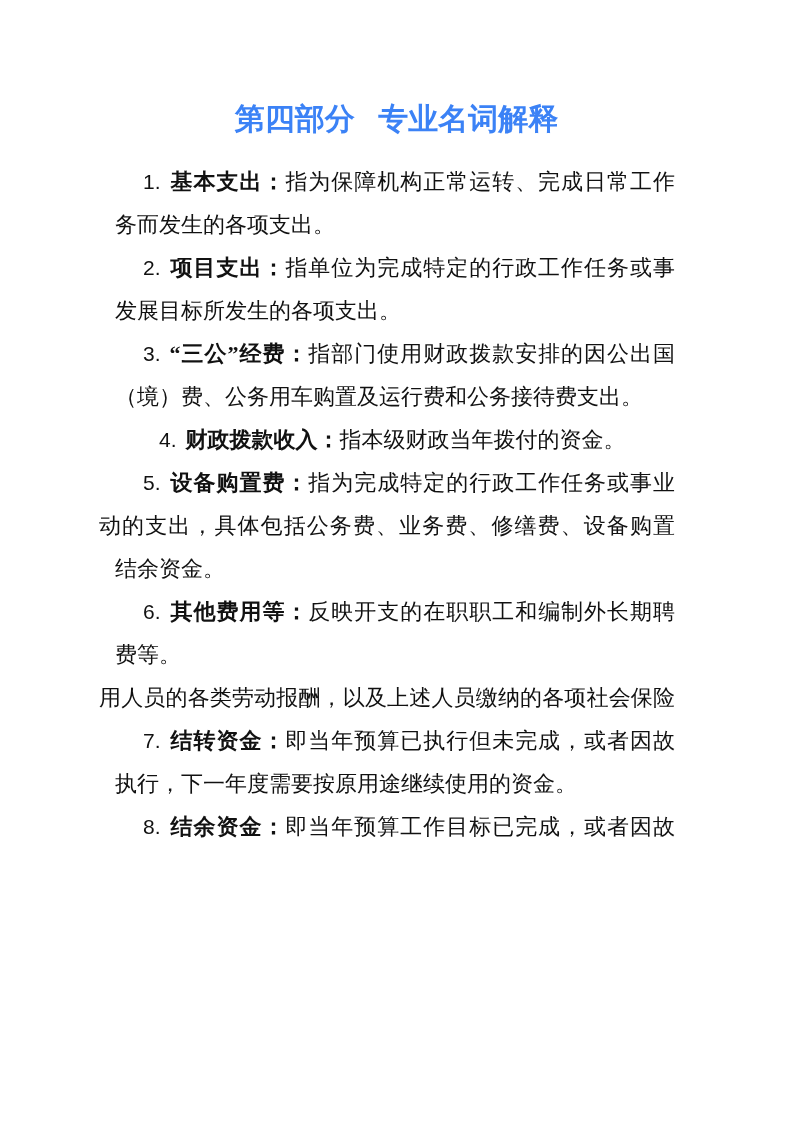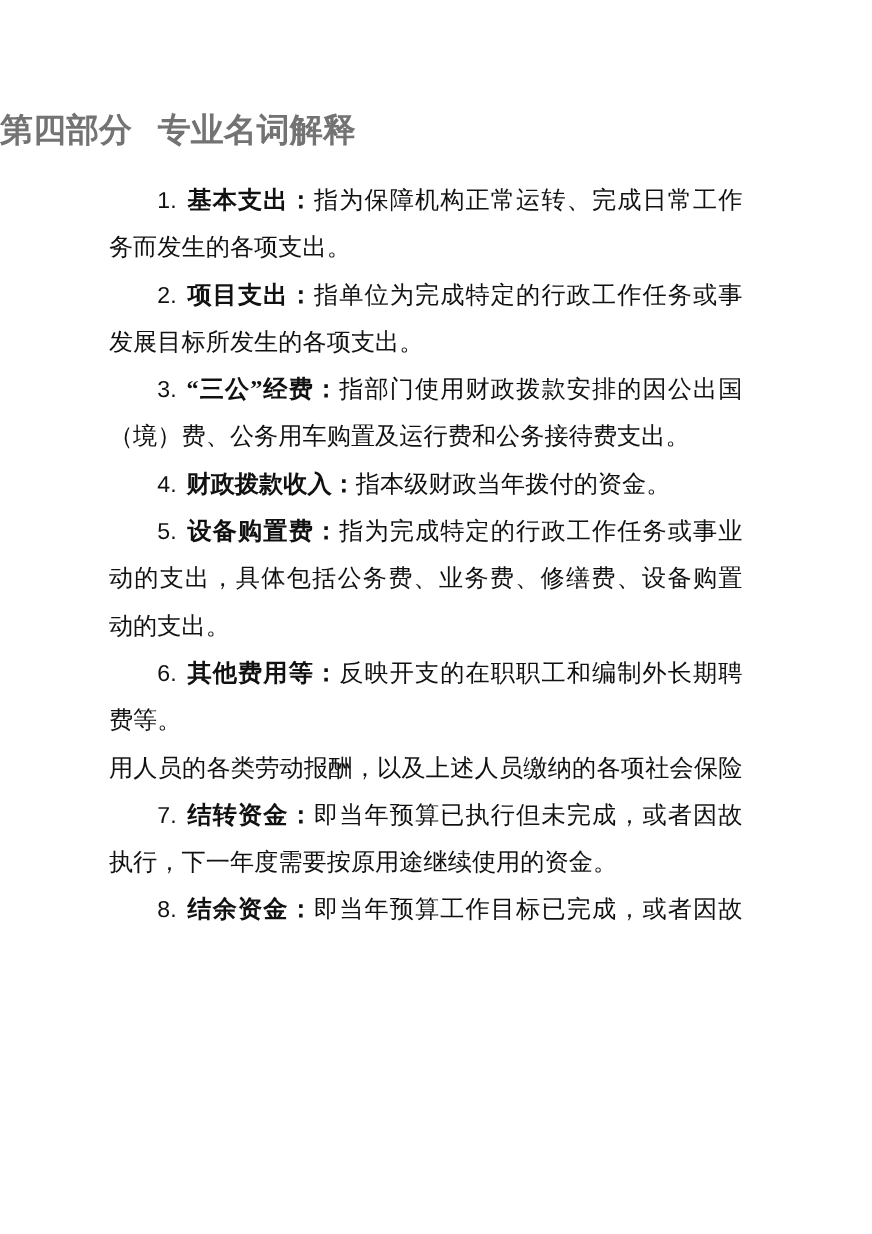--- a/index.html
+++ b/index.html
@@ -13,45 +13,47 @@
     height: 1122px;
     background: #ffffff;
     box-sizing: border-box;
     padding-top: 96px;
     overflow: hidden;
     font-family: "Liberation Serif", "DejaVu Serif", serif;
     color: #111111;
   }
   .title {
     margin: 0;
+    text-align: center;
     font-family: "Liberation Serif", "DejaVu Serif", serif;
     font-size: 30px;
     line-height: 46px;
     font-weight: 700;
     word-spacing: 16px;
-    color: #737373;
+    color: #3b82f6;
   }
   .content {
     width: 576px;
     margin: 18px 0 0 99px;
     font-size: 22px;
     line-height: 43px;
   }
   .para {
     margin: 0;
   }
   .line {
     text-align: justify;
     text-align-last: justify;
     height: 43px;
     overflow: hidden;
   }
   .line.last {
     text-align: left;
     text-align-last: left;
+    margin-left: 16px;
   }
   .line.first {
     text-indent: 44px;
   }
   .num {
     font-family: "Liberation Sans", "DejaVu Sans", sans-serif;
     font-size: 21px;
     margin-right: 9px;
   }
   .term {
@@ -75,21 +77,21 @@
       <div class="para">
         <div class="line first"><span class="num">3.</span><span class="term">“三公”经费：</span><span>指部门使用财政拨款安排的因公出国</span></div>
         <div class="line last">（境）费、公务用车购置及运行费和公务接待费支出。</div>
       </div>
       <div class="para">
         <div class="line first last"><span class="num">4.</span><span class="term">财政拨款收入：</span><span>指本级财政当年拨付的资金。</span></div>
       </div>
       <div class="para">
         <div class="line first"><span class="num">5.</span><span class="term">设备购置费：</span><span>指为完成特定的行政工作任务或事业发展</span></div>
         <div class="line">动的支出，具体包括公务费、业务费、修缮费、设备购置费、</div>
-        <div class="line last">动的支出。</div>
+        <div class="line last">结余资金。</div>
       </div>
       <div class="para">
         <div class="line first"><span class="num">6.</span><span class="term">其他费用等：</span><span>反映开支的在职职工和编制外长期聘</span></div>
         <div class="line last">费等。</div>
         <div class="line">用人员的各类劳动报酬，以及上述人员缴纳的各项社会保险</div>
       </div>
       <div class="para">
         <div class="line first"><span class="num">7.</span><span class="term">结转资金：</span><span>即当年预算已执行但未完成，或者因故未</span></div>
         <div class="line last">执行，下一年度需要按原用途继续使用的资金。</div>
       </div>

